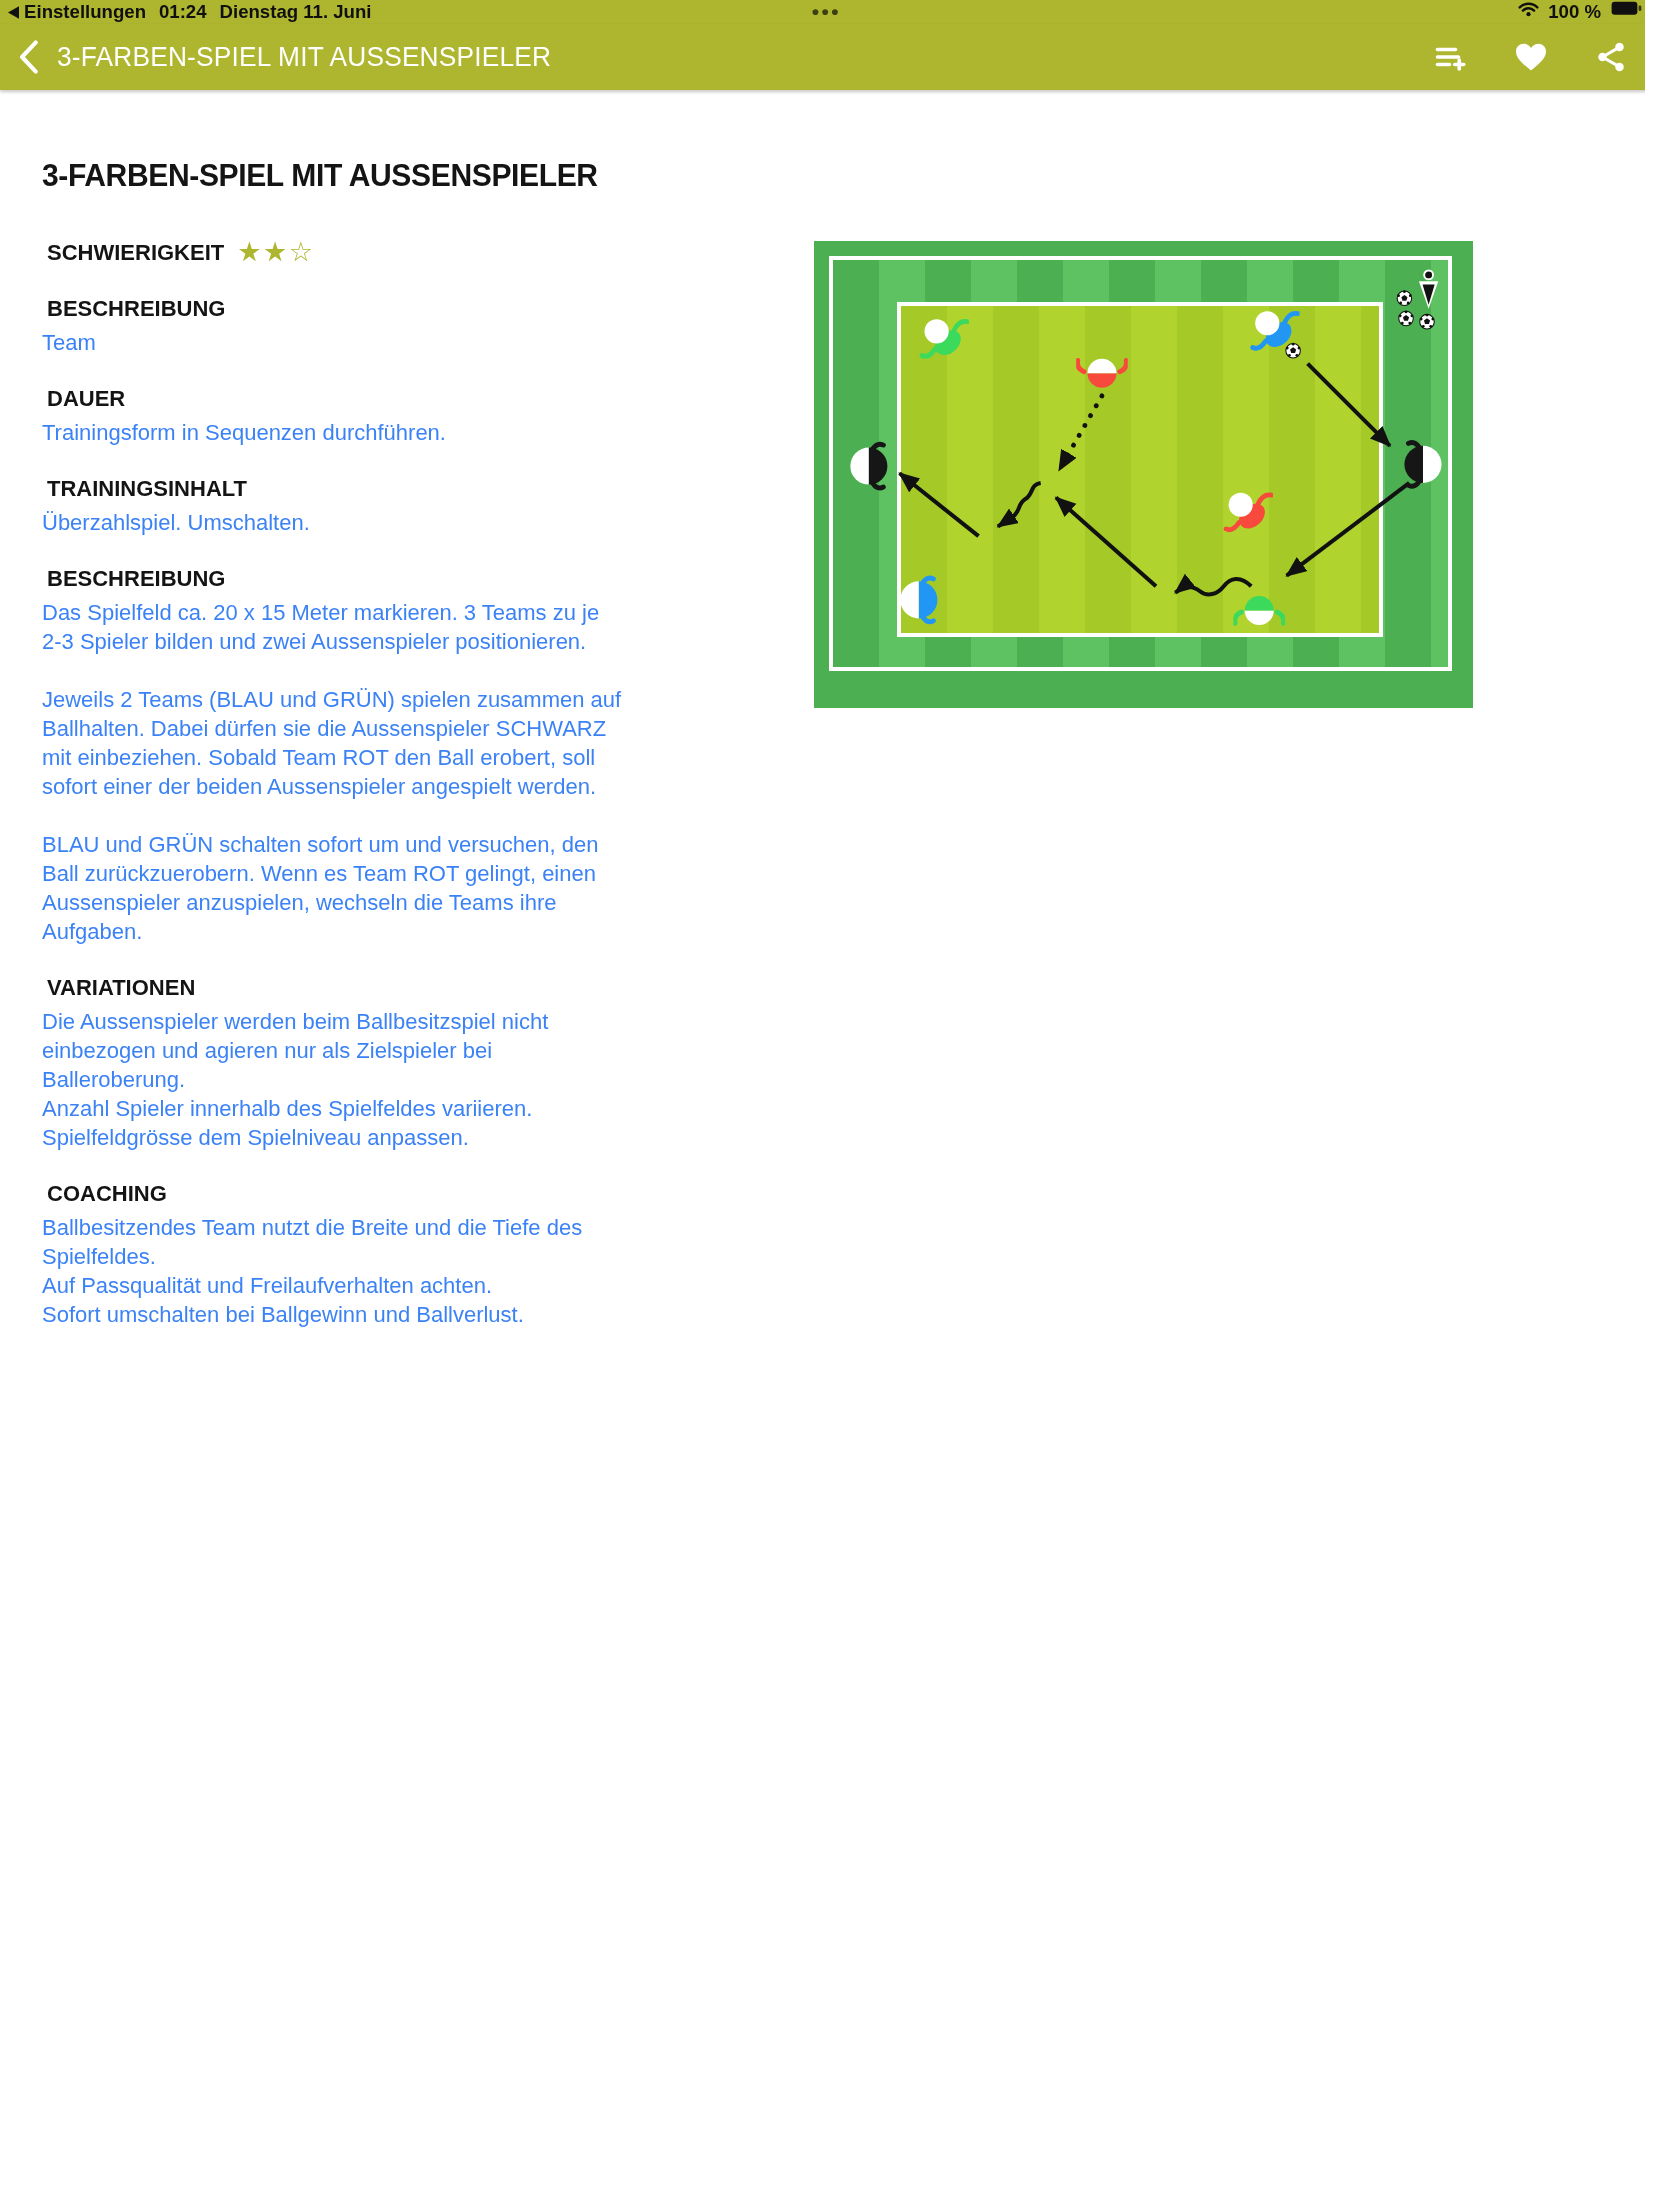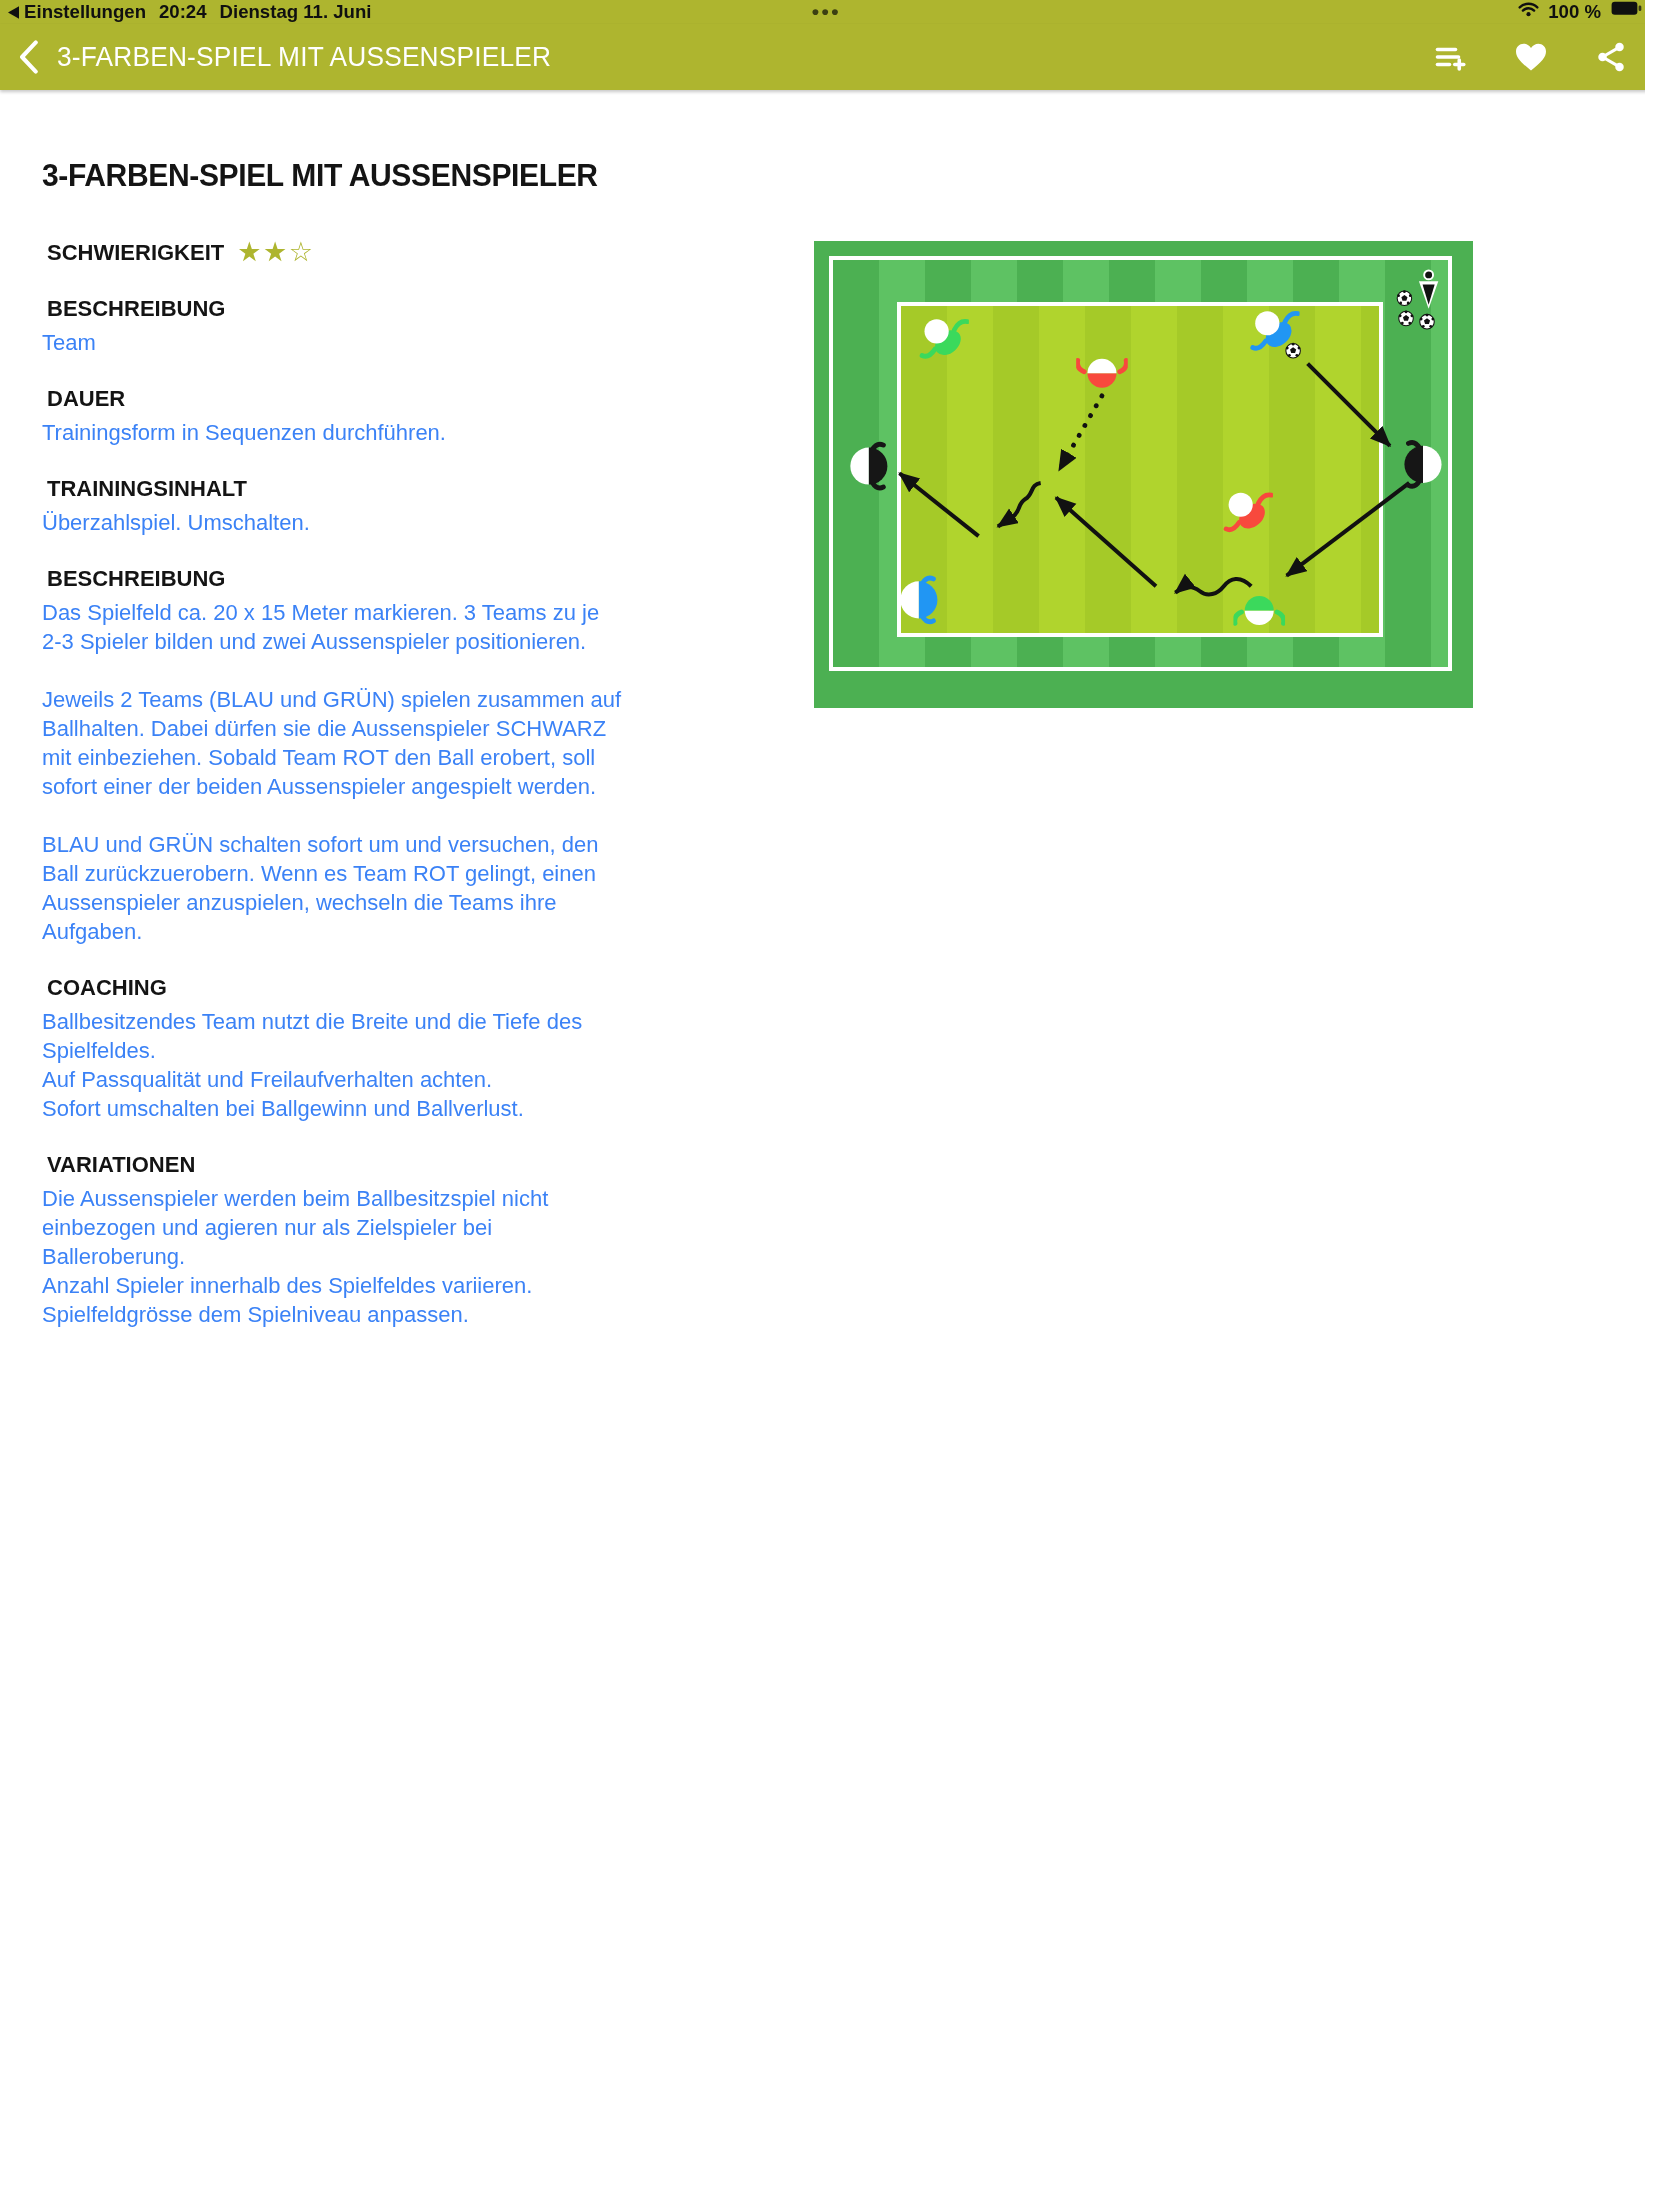--- a/index.html
+++ b/index.html
@@ -48,21 +48,21 @@
 <div class="screen">
 
   <div class="statusbar">
     <div class="sb-left">
       <div class="sb-back">
         <svg width="11.3" height="13" viewBox="0 0 14 16">
             <polygon points="14,0 0,8 14,16" fill="#101010"></polygon>
           </svg>
         <span>Einstellungen</span>
       </div>
-      <span>20:24</span>
+      <span>01:24</span>
       <span>Dienstag 11. Juni</span>
     </div>
     <div class="sb-center">•••</div>
     <div class="sb-right">
       <svg width="21" height="16" viewBox="0 0 26 20">
         <path d="M2,8 C8,2 18,2 24,8" fill="none" stroke="#101010" stroke-width="3" stroke-linecap="round"></path>
         <path d="M6,12 C10,8 16,8 20,12" fill="none" stroke="#101010" stroke-width="3" stroke-linecap="round"></path>
         <circle cx="13" cy="16.5" r="2.6" fill="#101010"></circle>
       </svg>
       <span>100 %</span>
@@ -148,34 +148,34 @@
 mit einbeziehen. Sobald Team ROT den Ball erobert, soll
 sofort einer der beiden Aussenspieler angespielt werden.
 
 BLAU und GRÜN schalten sofort um und versuchen, den
 Ball zurückzuerobern. Wenn es Team ROT gelingt, einen
 Aussenspieler anzuspielen, wechseln die Teams ihre
 Aufgaben.</div>
     </div>
 
     <div class="section">
-      <h2>COACHING</h2>
-      <div class="body">Ballbesitzendes Team nutzt die Breite und die Tiefe des
-Spielfeldes.
-Auf Passqualität und Freilaufverhalten achten.
-Sofort umschalten bei Ballgewinn und Ballverlust.</div>
-    </div>
-
-    <div class="section">
       <h2>VARIATIONEN</h2>
       <div class="body">Die Aussenspieler werden beim Ballbesitzspiel nicht
 einbezogen und agieren nur als Zielspieler bei
 Balleroberung.
 Anzahl Spieler innerhalb des Spielfeldes variieren.
 Spielfeldgrösse dem Spielniveau anpassen.</div>
+    </div>
+
+    <div class="section">
+      <h2>COACHING</h2>
+      <div class="body">Ballbesitzendes Team nutzt die Breite und die Tiefe des
+Spielfeldes.
+Auf Passqualität und Freilaufverhalten achten.
+Sofort umschalten bei Ballgewinn und Ballverlust.</div>
     </div>
   </div>
 
   <div class="field">
     <div class="outer-zone"></div>
     <div class="inner-zone"></div>
     <div id="field-overlay">
         <svg class="overlay" width="659" height="467" viewBox="0 0 817 579">
           <defs>
             <marker id="ah" markerUnits="userSpaceOnUse" markerWidth="30" markerHeight="24" refX="24" refY="11" orient="auto">

